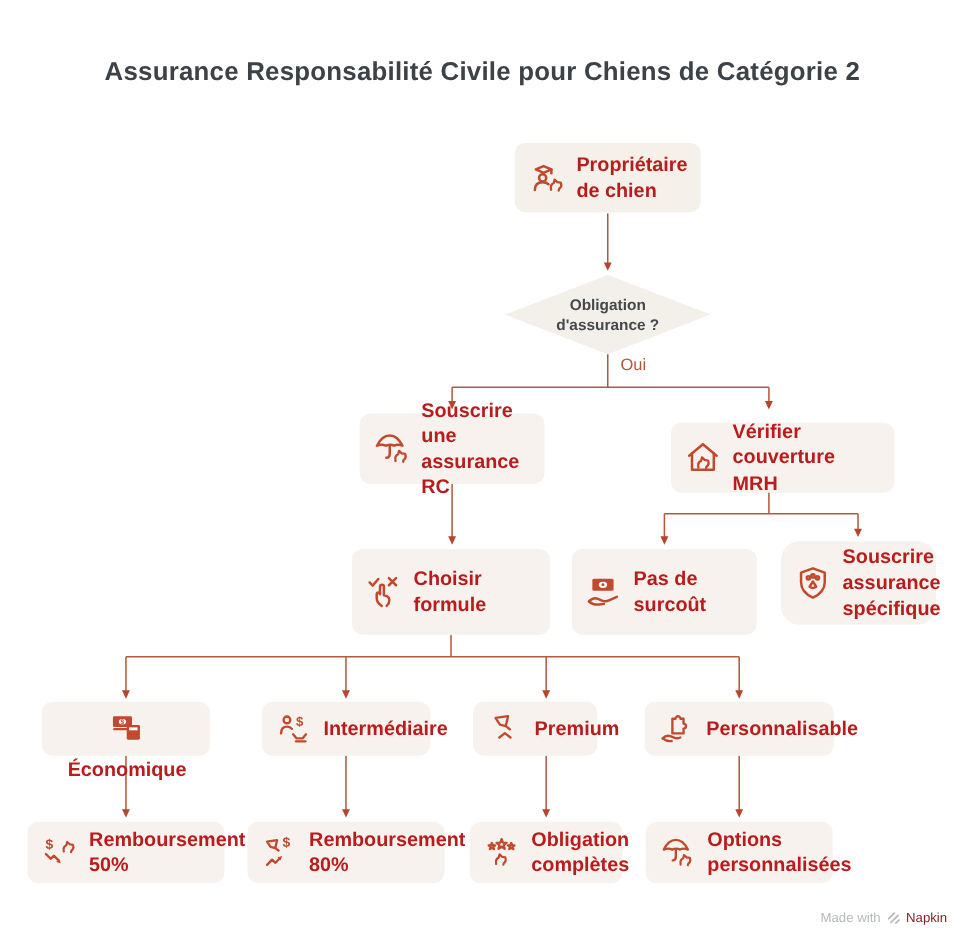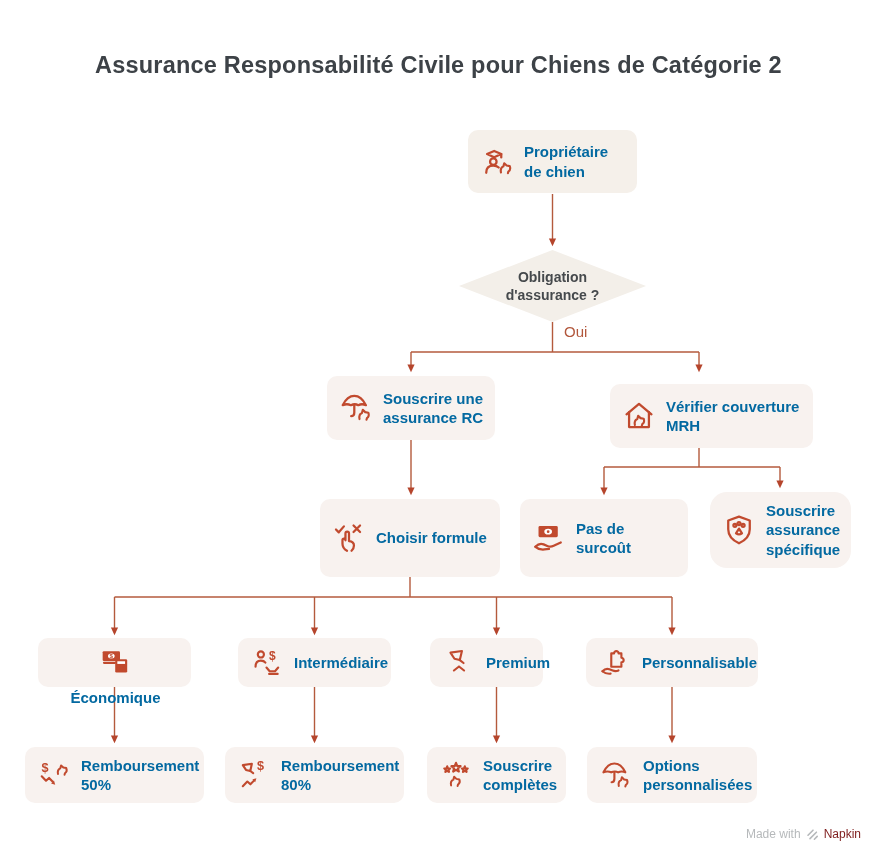--- a/index.html
+++ b/index.html
@@ -7,21 +7,21 @@
   .canvas{position:relative;width:877px;height:854px;background:#ffffff;overflow:hidden;}
 
   .page-title{position:absolute;left:0;right:0;top:52px;text-align:center;
     font-size:23.5px;font-weight:700;color:#3d4247;letter-spacing:0.2px;}
 
   .wires{position:absolute;left:0;top:0;}
 
   .node{position:absolute;background:#f8f2ef;border-radius:10px;
     display:flex;align-items:center;gap:10px;padding:6px 10px 6px 12px;box-sizing:border-box;}
   .node.warm{background:#f5f0ea;}
-  .node .label{font-size:15px;font-weight:700;color:#0369a1;line-height:1.28;}
+  .node .label{font-size:18px;font-weight:700;color:#b91c1c;line-height:1.28;}
   .node .icon{flex:0 0 auto;width:34px;height:34px;display:flex;align-items:center;justify-content:center;}
 
   .diamond-wrap{position:absolute;left:459px;top:250px;width:187px;height:72px;}
   .diamond-bg{position:absolute;inset:0;background:#f3efe9;
     clip-path:polygon(50% 0,100% 50%,50% 100%,0 50%);}
   .diamond-label{position:absolute;inset:0;display:flex;align-items:center;justify-content:center;
     text-align:center;font-size:14px;font-weight:700;color:#45494c;line-height:1.3;padding:0 28px;}
 
   .edge-label{position:absolute;left:564px;top:323px;font-size:15px;font-weight:500;color:#b2573c;}
 
@@ -243,21 +243,21 @@
 
   <div class="node" style="left:427px;top:747px;width:139px;height:56px;">
     <span class="icon">
       <svg class="ic" width="32" height="32" viewBox="0 0 24 24">
         <polygon points="12,2.9 12.91,5.25 15.42,5.39 13.47,6.98 14.12,9.41 12,8.05 9.88,9.41 10.53,6.98 8.58,5.39 11.09,5.25"></polygon>
         <polygon points="5.4,5.5 5.99,6.99 7.59,7.09 6.35,8.11 6.75,9.66 5.4,8.8 4.05,9.66 4.45,8.11 3.21,7.09 4.81,6.99"></polygon>
         <polygon points="18.6,5.5 19.19,6.99 20.79,7.09 19.55,8.11 19.95,9.66 18.6,8.8 17.25,9.66 17.65,8.11 16.41,7.09 18.01,6.99"></polygon>
         <use href="#dog" x="7.8" y="13"></use>
       </svg>
     </span>
-    <span class="label">Souscrire complètes</span>
+    <span class="label">Obligation complètes</span>
   </div>
 
   <div class="node" style="left:587px;top:747px;width:170px;height:56px;">
     <span class="icon">
       <svg class="ic" width="32" height="32" viewBox="0 0 24 24">
         <path d="M2.6,10 Q5.8,3.4 10.8,3.4 Q15.8,3.4 19,10 Q16.2,8.7 13.6,10 Q11.2,8.7 8.4,10 Q5.6,8.7 2.6,10 Z"></path>
         <path d="M10.8,10 V14.8 Q10.8,17.4 8.7,17.4"></path>
         <use href="#dog" x="13.6" y="13.4"></use>
       </svg>
     </span>

